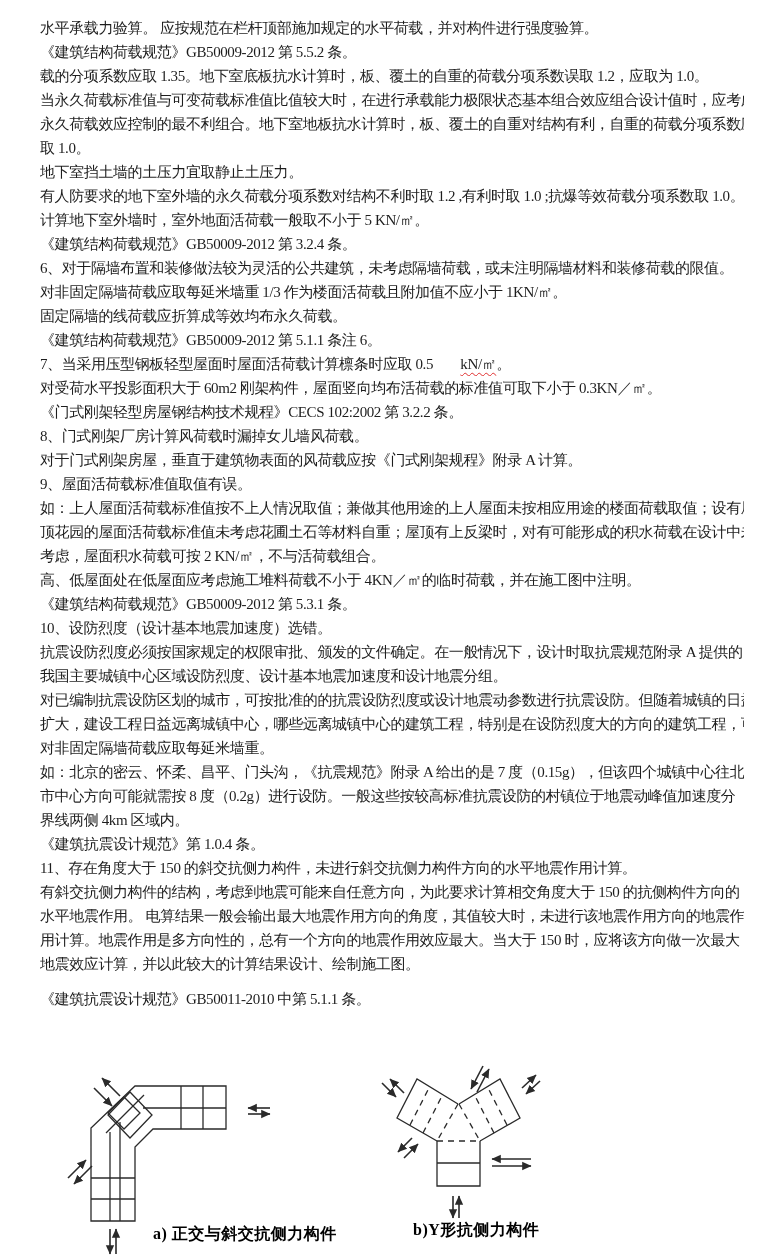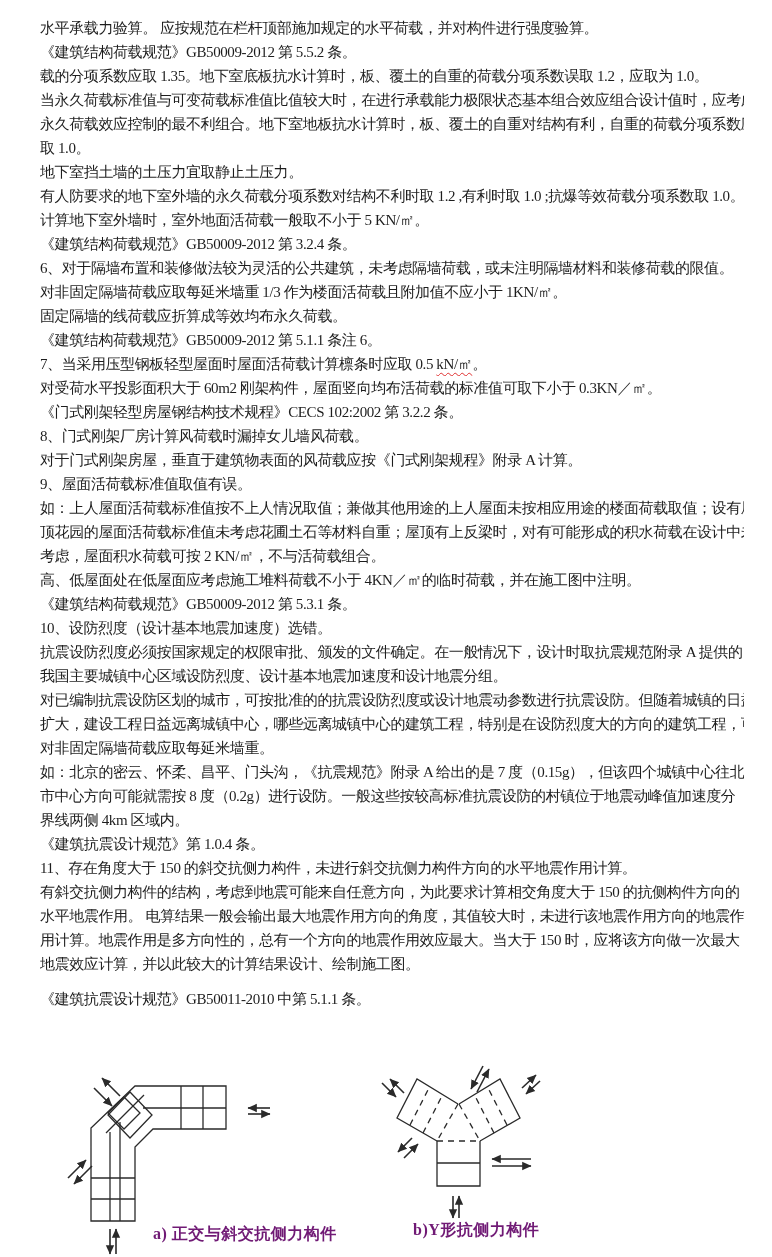--- a/index.html
+++ b/index.html
@@ -16,28 +16,29 @@
   .line{
     margin:0;height:24px;line-height:24px;
     font-size:15px;letter-spacing:-0.4px;
     white-space:nowrap;overflow:hidden;
   }
   .line.blank{height:11px;}
   .squiggle{
     text-decoration:underline wavy #e03131;
     text-decoration-thickness:1px;
     text-underline-offset:3px;
+    margin-left:24px;
   }
   .fig{position:absolute;}
   .fig svg{display:block;}
   .fig-caption{
     position:absolute;
     font-size:16px;font-weight:bold;letter-spacing:0.5px;
     font-family:"Liberation Serif","DejaVu Serif",serif;
-    color:#701a75;white-space:nowrap;
+    color:#000000;white-space:nowrap;
   }
   #cap-a{left:153px;top:1224px;}
   #cap-b{left:413px;top:1220px;}
   .ln{stroke:#2a2a2a;stroke-width:1.3;fill:none;}
   .arrow{stroke:#2a2a2a;stroke-width:1.6;fill:none;}
   .dash{stroke-dasharray:6 5;}
 </style>
 </head>
 <body>
 

